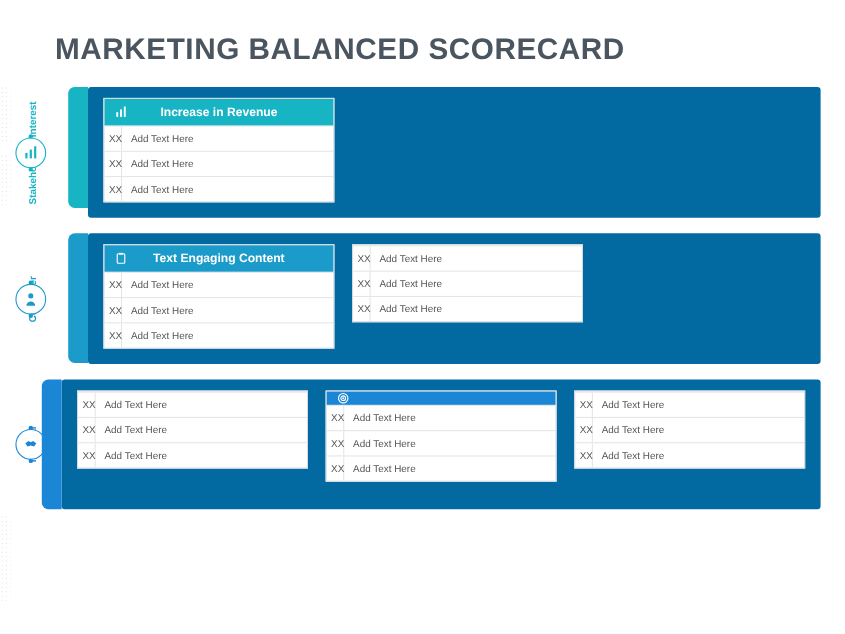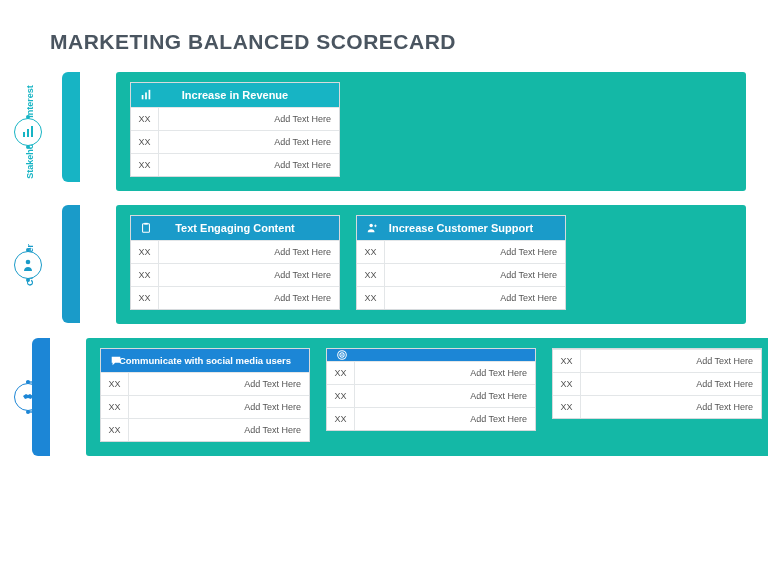--- a/index.html
+++ b/index.html
@@ -5,21 +5,21 @@
   * { box-sizing: border-box; margin: 0; padding: 0; }
   body {
     font-family: Arial, Helvetica, sans-serif;
     background: #fff;
     width: 768px;
     height: 576px;
     overflow: hidden;
     position: relative;
   }
   .page-title {
-    font-size: 21px;
+    font-size: 27px;
     font-weight: 900;
     color: #4a5560;
     letter-spacing: 0.5px;
     text-transform: uppercase;
     padding: 30px 0 18px 50px;
   }
   .dots-deco {
     position: absolute;
     left: 0;
     width: 10px;
@@ -80,28 +80,27 @@
   .tab-icon-dot-t, .tab-icon-dot-b {
     position: absolute;
     width: 4px; height: 4px; border-radius: 50%;
     left: 50%; transform: translateX(-50%);
   }
   .tab-icon-dot-t { top: -4px; }
   .tab-icon-dot-b { bottom: -4px; }
 
   .panel {
     flex: 1;
-    background: #14b8a6;
+    background: #0369a1;
     border-radius: 3px;
     padding: 10px 14px 14px 14px;
     margin-right: 22px;
     display: flex;
     gap: 16px;
     align-items: flex-start;
-    margin-left: 36px;
   }
 
   .card {
     background: #fff;
     border: 1px solid #d6dadd;
     width: 210px;
     display: flex;
     flex-direction: column;
   }
   .card-header {
@@ -126,29 +125,28 @@
     align-items: center;
     justify-content: center;
   }
   .card-row {
     display: flex;
     border-top: 1px solid #e3e6e8;
     font-size: 9px;
     color: #555;
   }
   .card-row .xx {
-    width: 28px;
+    width: 16px;
     padding: 6px 4px;
     text-align: center;
     border-right: 1px solid #e3e6e8;
   }
   .card-row .txt {
     padding: 6px 8px;
     flex: 1;
-    text-align: right;
   }
 
   
   .teal-fill   { background: #17b4c4; }
   .teal-text   { color: #17b4c4; }
   .teal-border { border-color: #17b4c4; }
   .teal-dot    { background: #17b4c4; }
 
   .cyan-fill   { background: #1a9bc9; }
   .cyan-text   { color: #1a9bc9; }
@@ -254,32 +252,20 @@
       <div class="card-row">
           <div class="xx">XX</div>
           <div class="txt">Add Text Here</div>
         </div>
       <div class="card-row">
           <div class="xx">XX</div>
           <div class="txt">Add Text Here</div>
         </div>
     </div>
     <div class="card">
-      <div class="card-header cyan-fill">
-        <span class="hicon">
-            <svg width="12" height="12" viewBox="0 0 14 14">
-              <g fill="#fff">
-                <circle cx="6" cy="4" r="2"></circle>
-                <path d="M2 12c0-2 1.6-3.5 4-3.5s4 1.5 4 3.5z"></path>
-                <path d="M11 3v3M9.5 4.5h3" stroke="#fff" stroke-width="1"></path>
-              </g>
-            </svg>
-          </span>
-        <span>Increase Customer Support</span>
-      </div>
       <div class="card-row">
           <div class="xx">XX</div>
           <div class="txt">Add Text Here</div>
         </div>
       <div class="card-row">
           <div class="xx">XX</div>
           <div class="txt">Add Text Here</div>
         </div>
       <div class="card-row">
           <div class="xx">XX</div>
@@ -298,28 +284,20 @@
             <path d="M2 6l3-2 2 1 2-1 3 2-2 3-3-1-3 1z"></path>
           </g>
         </svg>
       <span class="tab-icon-dot-t blue-dot"></span>
         <span class="tab-icon-dot-b blue-dot"></span>
     </div>
     <div class="tab blue-fill"></div>
   </div>
   <div class="panel">
     <div class="card">
-      <div class="card-header blue-fill" style="font-size:9.5px">
-        <span class="hicon">
-            <svg width="12" height="12" viewBox="0 0 14 14">
-              <path fill="#fff" d="M2 2h10v7H6l-3 3V9H2z"></path>
-            </svg>
-          </span>
-        <span>Communicate with social media users</span>
-      </div>
       <div class="card-row">
           <div class="xx">XX</div>
           <div class="txt">Add Text Here</div>
         </div>
       <div class="card-row">
           <div class="xx">XX</div>
           <div class="txt">Add Text Here</div>
         </div>
       <div class="card-row">
           <div class="xx">XX</div>

